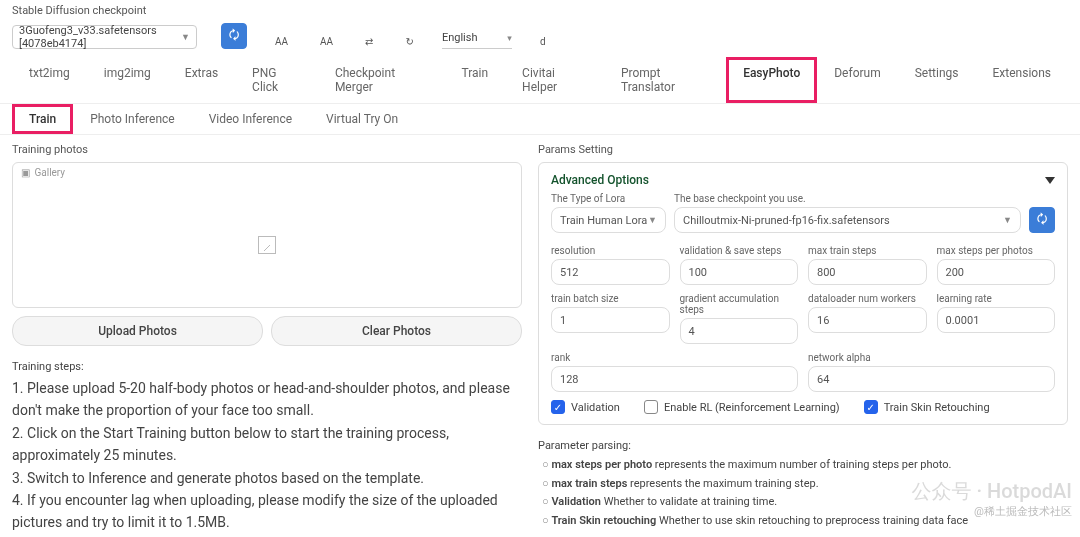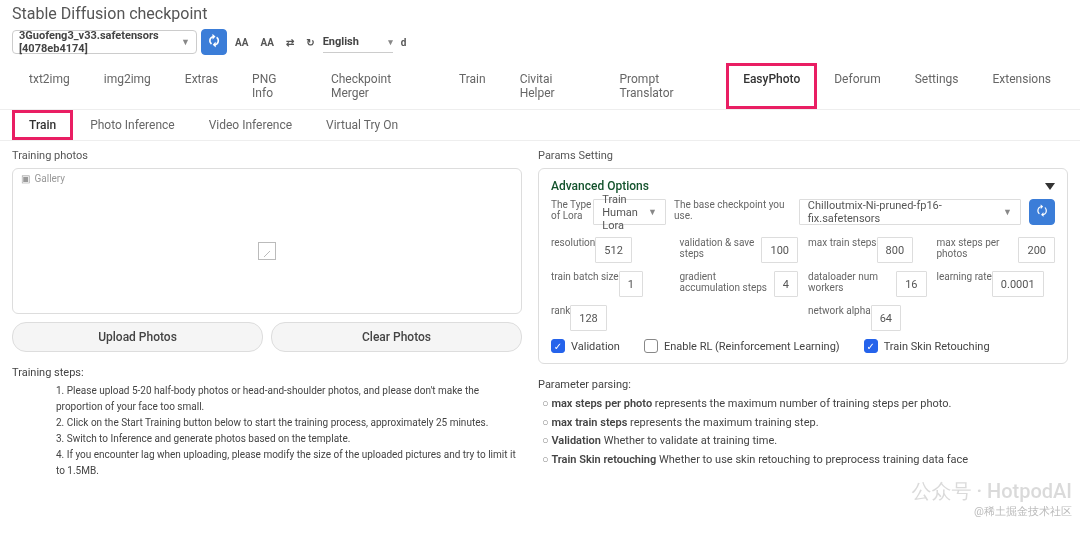--- a/index.html
+++ b/index.html
@@ -4,22 +4,22 @@
 <style>
   * { box-sizing: border-box; }
   body {
     margin: 0;
     font-family: -apple-system, BlinkMacSystemFont, "Segoe UI", Roboto, sans-serif;
     font-size: 12px;
     color: #333;
     background: #fff;
     width: 1080px;
   }
-  .top-bar { padding: 4px 12px; font-size: 16px; color: #555; }
-  .checkpoint-row { display: flex; align-items: center; gap: 4px; padding: 2px 12px 8px; font-weight: bold; }
+  .top-bar { padding: 4px 12px; font-size: 11px; color: #555; }
+  .checkpoint-row { display: flex; align-items: flex-end; gap: 24px; padding: 2px 12px 8px; }
   .checkpoint-select {
     width: 185px; height: 24px; border: 1px solid #ccc; border-radius: 4px;
     padding: 0 6px; font-size: 11px; display: flex; align-items: center; justify-content: space-between;
     color: #444; background: #fff;
   }
   .icon-btn {
     width: 26px; height: 26px; border: 1px solid #ccc; border-radius: 4px;
     display: flex; align-items: center; justify-content: center; background: #fff; cursor: pointer;
   }
   .icon-btn.blue { background: #3b7dd8; border-color: #3b7dd8; color: #fff; }
@@ -52,30 +52,30 @@
   .gallery-body { flex: 1; display: flex; align-items: center; justify-content: center; }
   .img-placeholder { width: 18px; height: 18px; border: 1px solid #bbb; position: relative; }
   .img-placeholder::after { content: ""; position: absolute; left:2px; bottom:2px; right:2px; height:6px; background: linear-gradient(135deg, transparent 45%, #bbb 50%, transparent 55%); }
   .button-row { display: flex; gap: 8px; margin-top: 8px; }
   .btn-gray {
     flex: 1; height: 30px; border: 1px solid #ddd; border-radius: 14px;
     background: #f5f5f5; font-size: 12px; font-weight: 500; color: #444;
     display: flex; align-items: center; justify-content: center; cursor: pointer;
   }
   .steps-title { font-size: 11px; color: #444; margin-top: 14px; margin-bottom: 4px; }
-  .steps-list { font-size: 10px; color: #444; line-height: 1.6; margin-left: 44px; }
+  .steps-list { font-size: 14px; color: #444; line-height: 1.6; }
   .params-box { border: 1px solid #ddd; border-radius: 6px; padding: 10px 12px; }
   .adv-header { display: flex; justify-content: space-between; align-items: center; margin-bottom: 6px; }
   .adv-title { font-size: 12px; font-weight: 500; color: #14532d; }
   .triangle-down { width: 0; height: 0; border-left: 5px solid transparent; border-right: 5px solid transparent; border-top: 7px solid #333; }
-  .field { flex: 1; display: flex; flex-direction: row; }
+  .field { flex: 1; display: flex; flex-direction: column; }
   .field.w115 { flex: 0 0 115px; }
   .field-label { font-size: 10px; color: #666; margin-bottom: 3px; }
   .field-input {
-    height: 26px; border: 1px solid #ddd; border-radius: 1px; padding: 0 8px;
+    height: 26px; border: 1px solid #ddd; border-radius: 8px; padding: 0 8px;
     font-size: 11px; color: #555; display: flex; align-items: center; background: #fff;
   }
   .field-select { justify-content: space-between; }
   .checkpoint-base-row { display: flex; gap: 8px; align-items: flex-end; }
   .refresh-small { width: 26px; height: 26px; flex-shrink: 0; }
   .grid4 { display: grid; grid-template-columns: repeat(4, 1fr); gap: 10px; margin-bottom: 8px; }
   .grid2 { display: grid; grid-template-columns: 1fr 1fr; gap: 10px; margin-bottom: 8px; }
   .check-row { display: flex; gap: 24px; align-items: center; margin-top: 4px; }
   .check-item { display: flex; align-items: center; gap: 6px; font-size: 11px; color: #444; }
   .checkbox { width: 14px; height: 14px; border: 1px solid #888; border-radius: 3px; display:flex; align-items:center; justify-content:center; }
@@ -109,21 +109,21 @@
     <span>English</span>
     <span class="chevron">▾</span>
   </div>
   <span class="toolbar-item">d</span>
 </div>
 
 <div class="main-tabs" id="main-tabs">
     <div class="main-tab">txt2img</div>
     <div class="main-tab">img2img</div>
     <div class="main-tab">Extras</div>
-    <div class="main-tab">PNG Info</div>
+    <div class="main-tab">PNG Click</div>
     <div class="main-tab">Checkpoint Merger</div>
     <div class="main-tab">Train</div>
     <div class="main-tab">Civitai Helper</div>
     <div class="main-tab">Prompt Translator</div>
     <div class="main-tab highlight">EasyPhoto</div>
     <div class="main-tab">Deforum</div>
     <div class="main-tab">Settings</div>
     <div class="main-tab">Extensions</div>
   </div>
 <div class="sub-tabs" id="sub-tabs">

